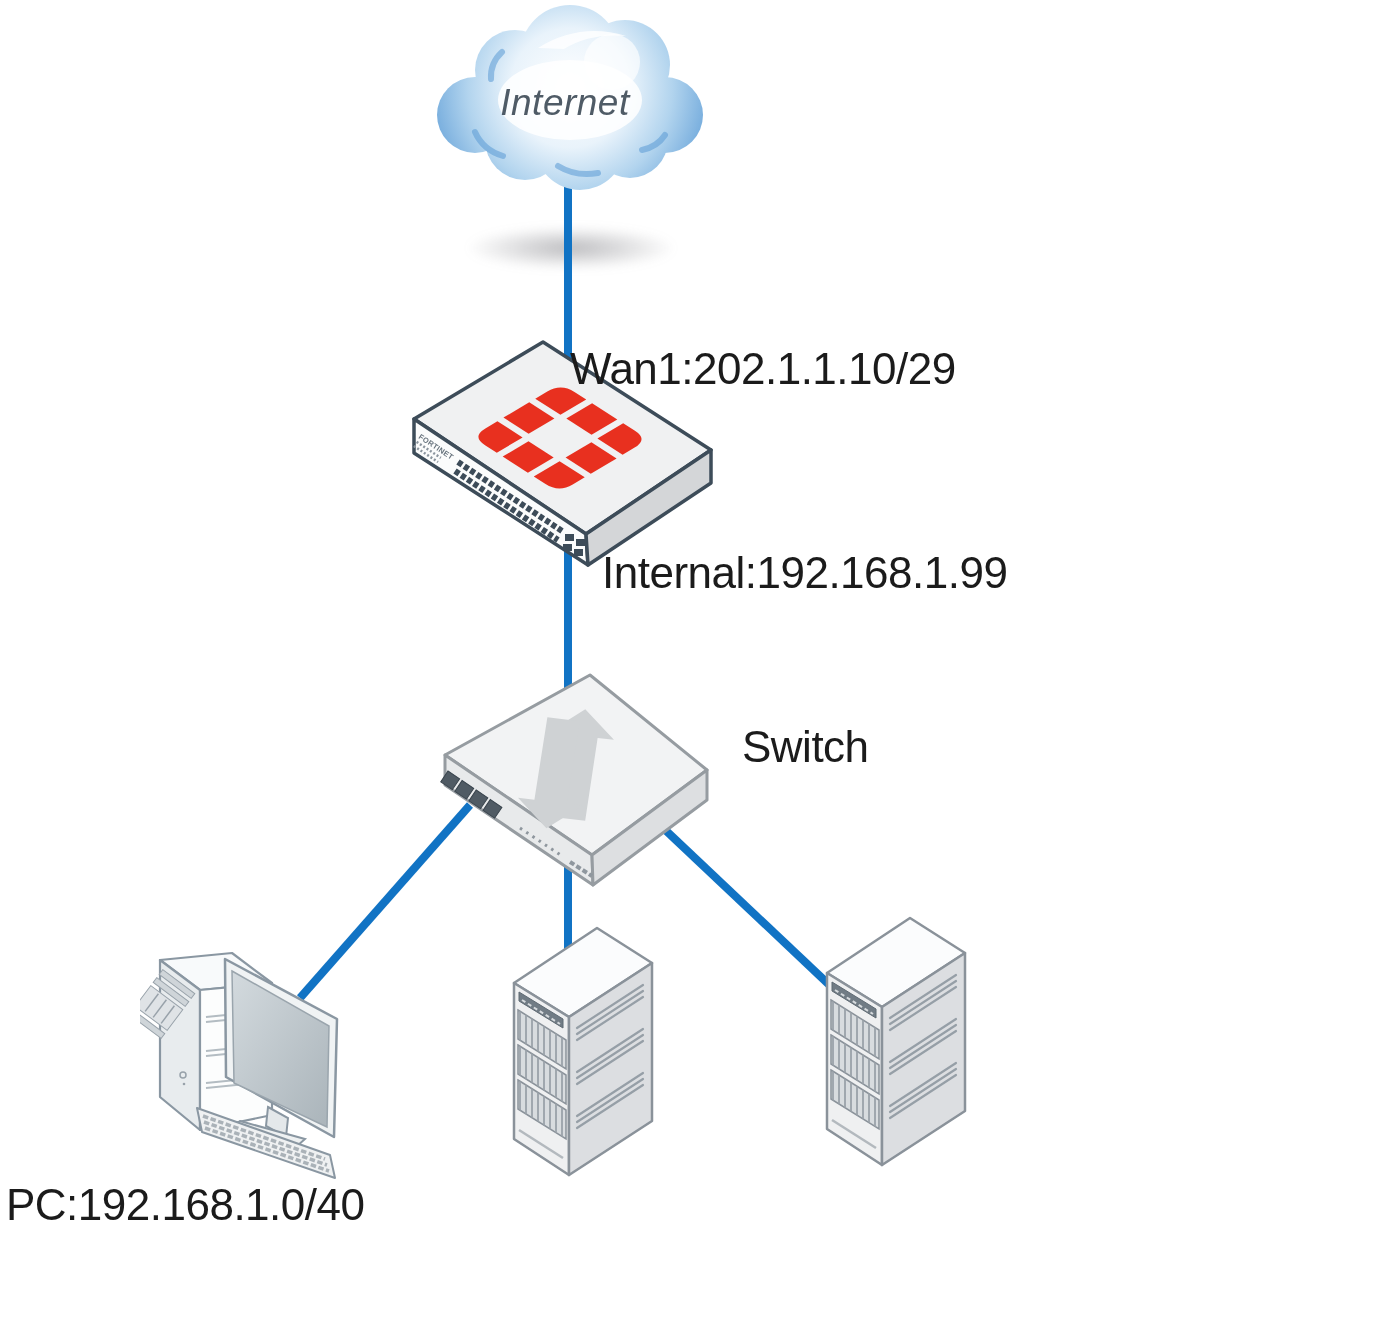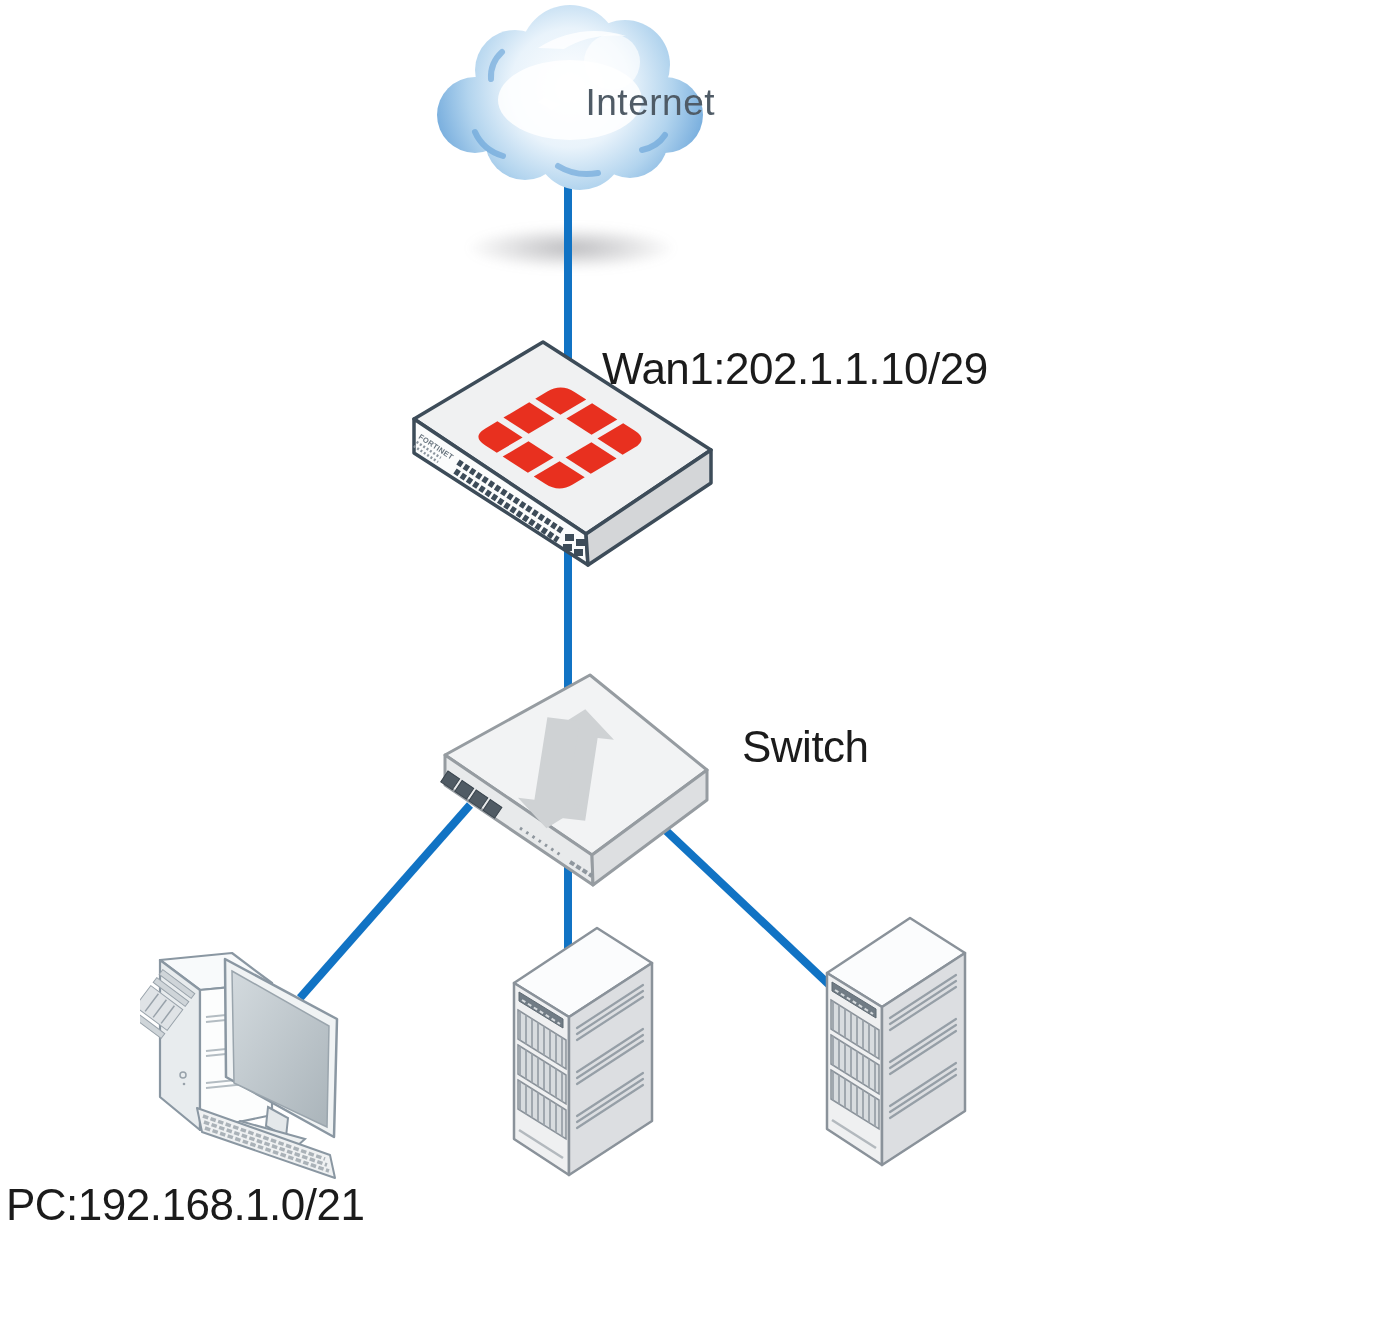--- a/index.html
+++ b/index.html
@@ -21,24 +21,25 @@
     position:absolute;
     font-size:44px;
     line-height:1.05;
     color:var(--label);
     white-space:nowrap;
     letter-spacing:-0.5px;
   }
   .cloud-label{
     position:absolute;
     left:415px;top:82px;width:300px;
-    text-align:right;
+    text-align:center;
     font-size:37px;
     color:var(--cloudtext);
     letter-spacing:0.5px;
+    font-style:italic;
   }
   .cloud-shadow{
     position:absolute;
     left:425px;top:218px;width:292px;height:60px;
     background:radial-gradient(50% 50% at 50% 50%, rgba(95,95,102,0.42), rgba(95,95,102,0) 72%);
     filter:blur(5px);
   }
   svg{display:block;}
 </style>
 </head>
@@ -151,21 +152,22 @@
       <line x1="63" y1="124" x2="167" y2="193" stroke="#3d4c59" stroke-width="6" stroke-dasharray="5 2.5"></line>
       <line x1="60" y1="133" x2="163" y2="202" stroke="#3d4c59" stroke-width="6" stroke-dasharray="5 2.5"></line>
       <g fill="#3d4c59">
         <rect x="170" y="196" width="9" height="7"></rect>
           <rect x="181" y="201" width="9" height="7"></rect>
         <rect x="168" y="206" width="9" height="7"></rect>
           <rect x="179" y="211" width="9" height="7"></rect>
       </g>
     </g>
   </svg>
-  <div class="label" style="left:602px;top:346px">Wan1:202.1.1.10/29</div>
+  <div class="label" style="left:570px;top:346px">Wan1:202.1.1.10/29</div>
+  <div class="label" style="left:602px;top:550px">Internal:192.168.1.99</div>
 
   <svg class="abs" style="left:420px;top:655px" width="300" height="245" viewBox="0 0 300 245">
     <g stroke="#969ca1" stroke-width="3" stroke-linejoin="round">
       <path d="M170,20 L287,115 L172,200 L25,100 Z" fill="#f2f3f4"></path>
       <path d="M25,100 L172,200 L173,230 L25,130 Z" fill="#e8eaeb"></path>
       <path d="M172,200 L287,115 L287,145 L173,230 Z" fill="#dddfe1"></path>
     </g>
     <g transform="matrix(0.776,0.630,-0.875,0.483,170,20)" fill="#cfd2d4">
       <polygon points="135.3,125.5 63.4,47.5 73.7,38.0 30,32 32.5,76.0 42.8,66.5 114.7,144.5"></polygon>
       <polygon points="17.7,64.4 88.8,142.3 78.4,151.8 122,158 119.8,114.0 109.4,123.5 38.3,45.6"></polygon>
@@ -218,21 +220,21 @@
     </g>
     <g>
       <path d="M57,183 L190,230 L195,253 L62,207 Z" fill="#eff1f2" stroke="#8a97a2" stroke-width="2" stroke-linejoin="round"></path>
       <g stroke="#aab2b8" stroke-width="3.5" stroke-dasharray="5.5 2.5">
         <line x1="63" y1="191" x2="185" y2="234"></line>
         <line x1="64" y1="197" x2="187" y2="240"></line>
         <line x1="65" y1="203" x2="189" y2="246"></line>
       </g>
     </g>
   </svg>
-  <div class="label" style="left:6px;top:1182px">PC:192.168.1.0/21</div>
+  <div class="label" style="left:6px;top:1182px">PC:192.168.1.0/40</div>
 
   <svg class="abs" style="left:505px;top:918px" width="160" height="260" viewBox="0 0 160 260">
     <use href="#server-shape"></use>
   </svg>
 
   <svg class="abs" style="left:818px;top:908px" width="160" height="260" viewBox="0 0 160 260">
     <use href="#server-shape"></use>
   </svg>
 
 </div>

